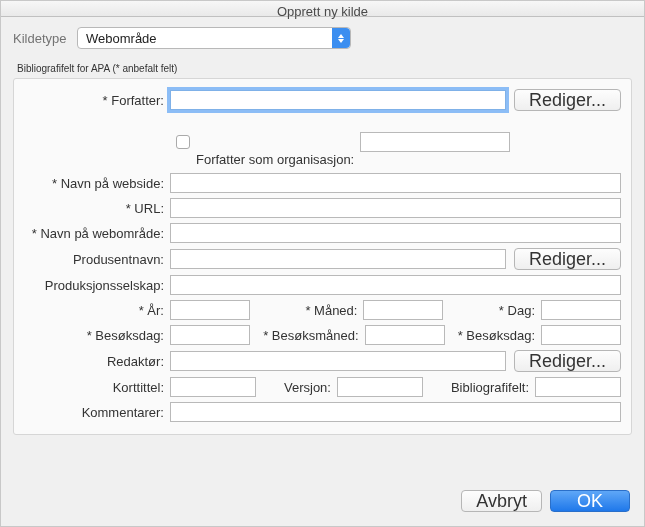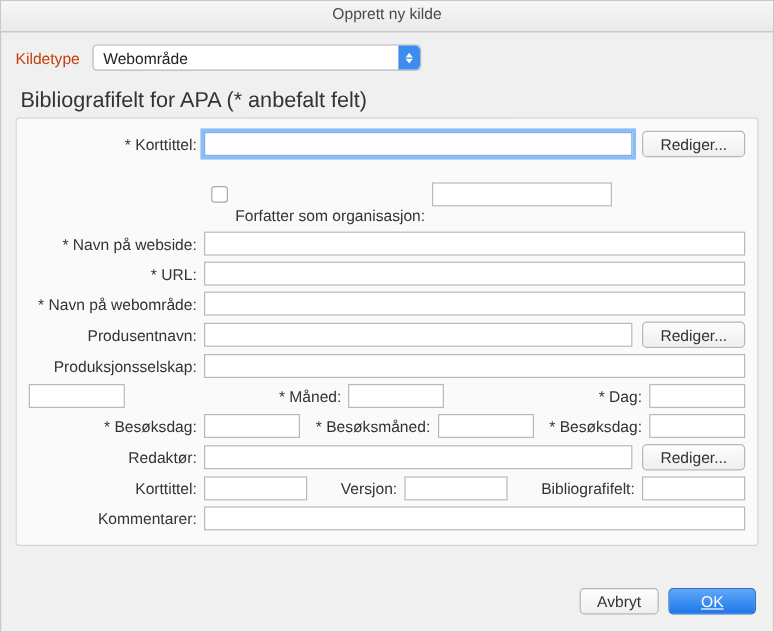--- a/index.html
+++ b/index.html
@@ -13,41 +13,41 @@
   .window {
     width: 645px;
     height: 527px;
     background: #f0f0f0;
     border: 1px solid #c8c8c8;
     position: relative;
     display: flex;
     flex-direction: column;
   }
   .titlebar {
-    height: 26px;
+    height: 16px;
     line-height: 22px;
     text-align: center;
     font-size: 13px;
     color: #4a4a4a;
     border-bottom: 1px solid #c0c0c0;
     background: linear-gradient(#f7f7f7,#e9e9e9);
   }
   .content {
     flex: 1;
     padding: 10px 12px 8px 12px;
     overflow: hidden;
   }
   .row-top {
     display: flex;
     align-items: center;
     margin-bottom: 14px;
   }
   .row-top .lbl {
     width: 64px;
-    color: #c2410c;
+    color: #737373;
   }
   .select {
     position: relative;
     width: 274px;
     height: 22px;
     background: #fff;
     border: 1px solid #b8b8b8;
     border-radius: 4px;
     display: flex;
     align-items: center;
@@ -70,21 +70,21 @@
   }
   .select .arrows .tri-up, .select .arrows .tri-down {
     width: 0; height: 0;
     border-left: 3px solid transparent;
     border-right: 3px solid transparent;
   }
   .select .arrows .tri-up { border-bottom: 4px solid #fff; }
   .select .arrows .tri-down { border-top: 4px solid #fff; }
 
   .section-label {
-    font-size: 18px;
+    font-size: 10px;
     color: #333;
     margin: 0 0 4px 4px;
   }
   .panel {
     background: #fafafa;
     border: 1px solid #d6d6d6;
     border-radius: 3px;
     padding: 10px 10px 12px 10px;
     margin-bottom: 14px;
   }
@@ -114,21 +114,21 @@
     outline: none;
     box-shadow: 0 0 0 3px rgba(93,162,243,0.7);
     border-color: #7fb1e8;
   }
   .btn {
     height: 22px;
     padding: 0 14px;
     background: linear-gradient(#fdfdfd,#efefef);
     border: 1px solid #b6b6b6;
     border-radius: 4px;
-    font-size: 13px;
+    font-size: 18px;
     color: #333;
     cursor: default;
     margin-left: 8px;
     white-space: nowrap;
   }
   .checkbox-row {
     display: flex;
     align-items: center;
     margin: 0 0 6px 152px;
   }
@@ -159,21 +159,20 @@
   .footer {
     display: flex;
     justify-content: flex-end;
     padding: 8px 14px 14px 0;
   }
   .btn.main {
     background: linear-gradient(#5fa7f7,#1f78ea);
     border-color: #2a6fc9;
     color: #fff;
     padding: 0 26px;
-    text-decoration: underline;
   }
 </style>
 </head>
 <body>
 
 <div class="window">
   <div class="titlebar">Opprett ny kilde</div>
 
   <div class="content">
 
@@ -186,21 +185,21 @@
             <span class="tri-down"></span>
         </span>
       </div>
     </div>
 
     <div class="section-label">Bibliografifelt for APA  (* anbefalt felt)</div>
 
     <div class="panel">
 
       <div class="frow">
-        <div class="flabel">* Korttittel:</div>
+        <div class="flabel">* Forfatter:</div>
         <input class="ftext focus" style="">
         <button class="btn">Rediger...</button>
       </div>
 
       <div class="checkbox-row">
         <div class="chk"></div>
         <div style="margin-right:6px;margin-top:36px;">Forfatter som organisasjon:</div>
         <input class="ftext" style="width: 150px; flex: 0 0 auto;">
       </div>
 
@@ -224,20 +223,21 @@
         <input class="ftext" style="">
         <button class="btn">Rediger...</button>
       </div>
 
       <div class="frow">
         <div class="flabel">Produksjonsselskap:</div>
         <input class="ftext" style="">
       </div>
 
       <div class="frow">
+        <div class="flabel">* År:</div>
         <input class="ftext short" style="">
         <div style="flex:1"></div>
         <div class="ilabel">* Måned:</div>
         <input class="ftext short" style="">
         <div style="flex:1"></div>
         <div class="ilabel">* Dag:</div>
         <input class="ftext short" style="">
       </div>
 
       <div class="frow">

